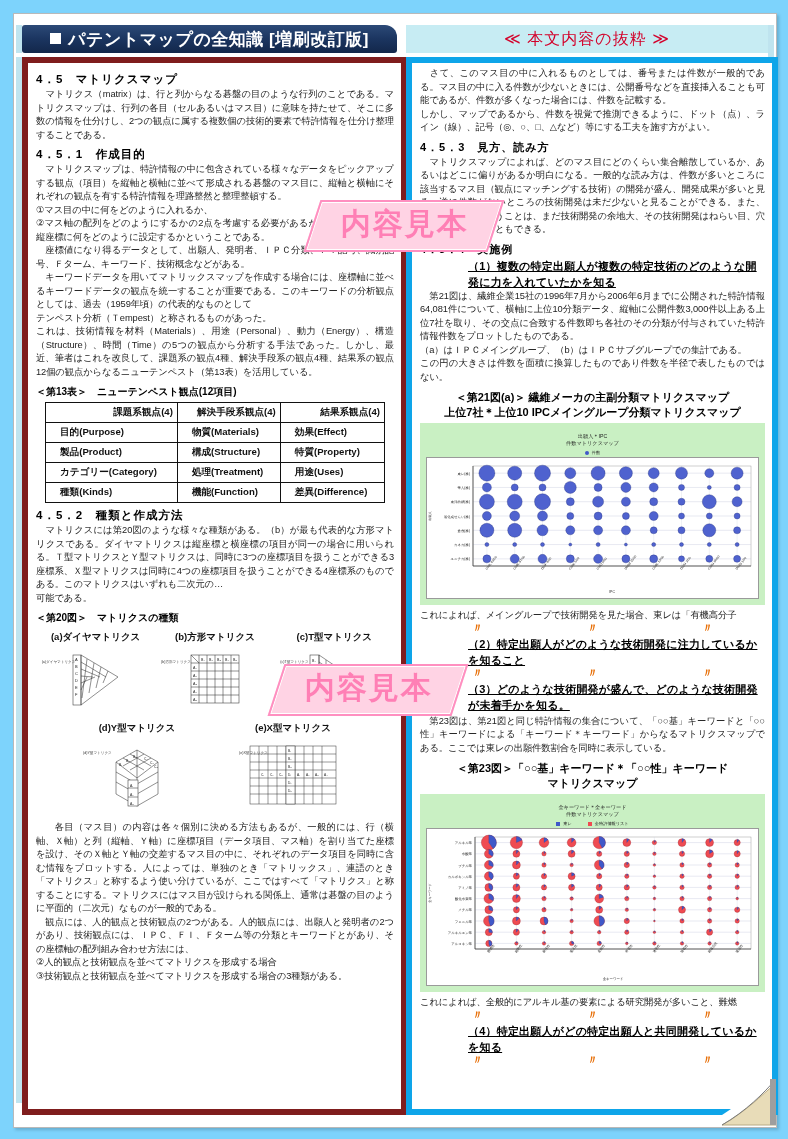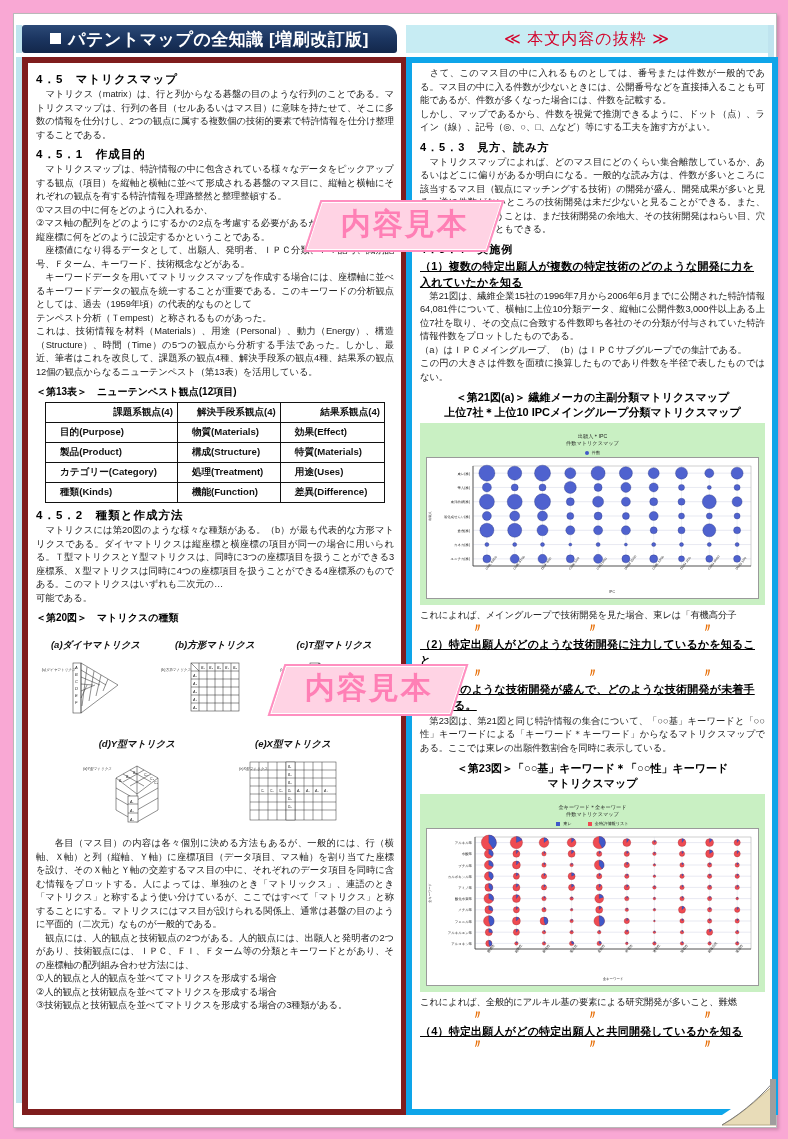--- a/index.html
+++ b/index.html
@@ -1,18 +1,18 @@
 <!DOCTYPE html>
 <html><head>
 <meta charset="utf-8">
 <style>
   html,body{margin:0;padding:0;background:#ffffff;}
   body{width:788px;height:1139px;font-family:"Liberation Sans","DejaVu Sans",sans-serif;
        -webkit-font-smoothing:none;}
-  .page{position:absolute;left:0;top:0;width:788px;height:1139px;overflow:hidden;background:#f9a8d4;}
+  .page{position:absolute;left:0;top:0;width:788px;height:1139px;overflow:hidden;background:#7dd3fc;}
   .sheet{position:absolute;left:13px;top:13px;width:762px;height:1113px;
          background:#ffffff;border:1px solid #b9b9b9;box-shadow:2px 2px 3px rgba(0,0,0,.18);}
 
   
   .hdrL{position:absolute;left:8px;top:11px;width:375px;height:28px;
         background:linear-gradient(180deg,#2c4a77 0%,#1b3560 50%,#13274a 100%);
         border-radius:3px 12px 3px 3px;}
   .hdrL .txt{position:absolute;left:0;right:0;top:3px;text-align:center;color:#fff;
         font-size:17px;font-weight:bold;letter-spacing:.5px;white-space:nowrap;}
   .hdrL .sq{display:inline-block;width:11px;height:11px;background:#fff;margin-right:7px;
@@ -33,31 +33,31 @@
 
   .body{padding:4px 7px 0 8px;}
   p{margin:0;color:#1b1b1b;font-size:9.3px;line-height:13.5px;letter-spacing:-.1px;
     text-align:justify;}
   p.ind{text-indent:9px;}
   h3{margin:5px 0 1px 0;font-size:11.5px;font-weight:bold;color:#000;letter-spacing:1px;}
   h3.sub{font-size:11px;}
   .figttl{margin:6px 0 3px 0;font-size:10px;font-weight:bold;color:#000;}
   .figttl.c{text-align:center;font-size:11px;line-height:15px;}
   .uline{text-decoration:underline;font-weight:bold;font-size:11px;line-height:16px;
-         color:#000;letter-spacing:.2px;}
+         color:#000;letter-spacing:.2px;margin-left:48px;}
 
   
   table.t13{border-collapse:collapse;width:340px;margin:2px auto 0 auto;}
   table.t13 td,table.t13 th{border:1px solid #111;font-size:9.6px;font-weight:bold;
     padding:3px 4px;color:#111;}
   table.t13 th{text-align:right;}
   table.t13 td{text-align:left;padding-left:14px;}
 
   
-  .mtxrow{display:flex;justify-content:space-around;margin-top:14px;font-style:italic;}
+  .mtxrow{display:flex;justify-content:space-around;margin-top:6px;}
   .mtxcell{width:112px;text-align:center;}
   .mtxcap{font-size:9.5px;font-weight:bold;color:#111;}
   .mtxart{height:72px;position:relative;display:flex;align-items:center;justify-content:center;}
   .mtxart svg{display:block;}
   .mtxtiny{position:absolute;left:2px;top:16px;font-size:3.6px;color:#333;}
 
   
   .greenpanel{background:#c9f0c3;padding:6px;margin-top:3px;}
   .chartbox{background:#fff;border:1px solid #9a9a9a;}
   .ctitle{text-align:center;font-size:5.2px;color:#222;line-height:7px;padding-top:4px;}
@@ -118,21 +118,21 @@
             </thead>
       <tbody>
         <tr>
           <td>目的(Purpose)</td>
           <td>物質(Materials)</td>
           <td>効果(Effect)</td>
         </tr>
         <tr>
           <td>製品(Product)</td>
           <td>構成(Structure)</td>
-          <td>特質(Materials)</td>
+          <td>特質(Property)</td>
         </tr>
         <tr>
           <td>カテゴリー(Category)</td>
           <td>処理(Treatment)</td>
           <td>用途(Uses)</td>
         </tr>
         <tr>
           <td>種類(Kinds)</td>
           <td>機能(Function)</td>
           <td>差異(Difference)</td>
@@ -281,21 +281,20 @@
                     <text x="68" y="36">A₃</text>
               <text x="77" y="36">A₄</text>
             </g>
           </svg>
         </div>
       </div>
     </div>
 
     <p style="margin-top:6px" class="ind">　各目（マス目）の内容は各々個別に決める方法もあるが、一般的には、行（横軸、Ｘ軸）と列（縦軸、Ｙ軸）に座標項目（データ項目、マス軸）を割り当てた座標を設け、そのＸ軸とＹ軸の交差するマス目の中に、それぞれのデータ項目を同時に含む情報をプロットする。人によっては、単独のとき「マトリックス」、連語のとき「マトリクス」と称するよう使い分けているが、ここではすべて「マトリクス」と称することにする。マトリクスにはマス目が設けられる関係上、通常は碁盤の目のように平面的（二次元）なものが一般的である。</p>
     <p>　観点には、人的観点と技術観点の2つがある。人的観点には、出願人と発明者の2つがあり、技術観点には、ＩＰＣ、ＦＩ、Ｆターム等の分類とキーワードとがあり、その座標軸の配列組み合わせ方法には、</p>
-    <p>①人的観点と人的観点を並べてマトリクスを形成する場合</p>
     <p>②人的観点と技術観点を並べてマトリクスを形成する場合</p>
     <p>③技術観点と技術観点を並べてマトリクスを形成する場合の3種類がある。</p>
    </div>
   </div>
 
   <div class="boxR">
    <div class="body">
     <p>　さて、このマス目の中に入れるものとしては、番号または件数が一般的である。マス目の中に入る件数が少ないときには、公開番号などを直接挿入ることも可能であるが、件数が多くなった場合には、件数を記載する。</p>
     <p>しかし、マップであるから、件数を視覚で推測できるように、ドット（点）、ライン（線）、記号（◎、○、□、△など）等にする工夫を施す方がよい。</p>
     <h3 class="sub">4．5．3　見方、読み方</h3>

